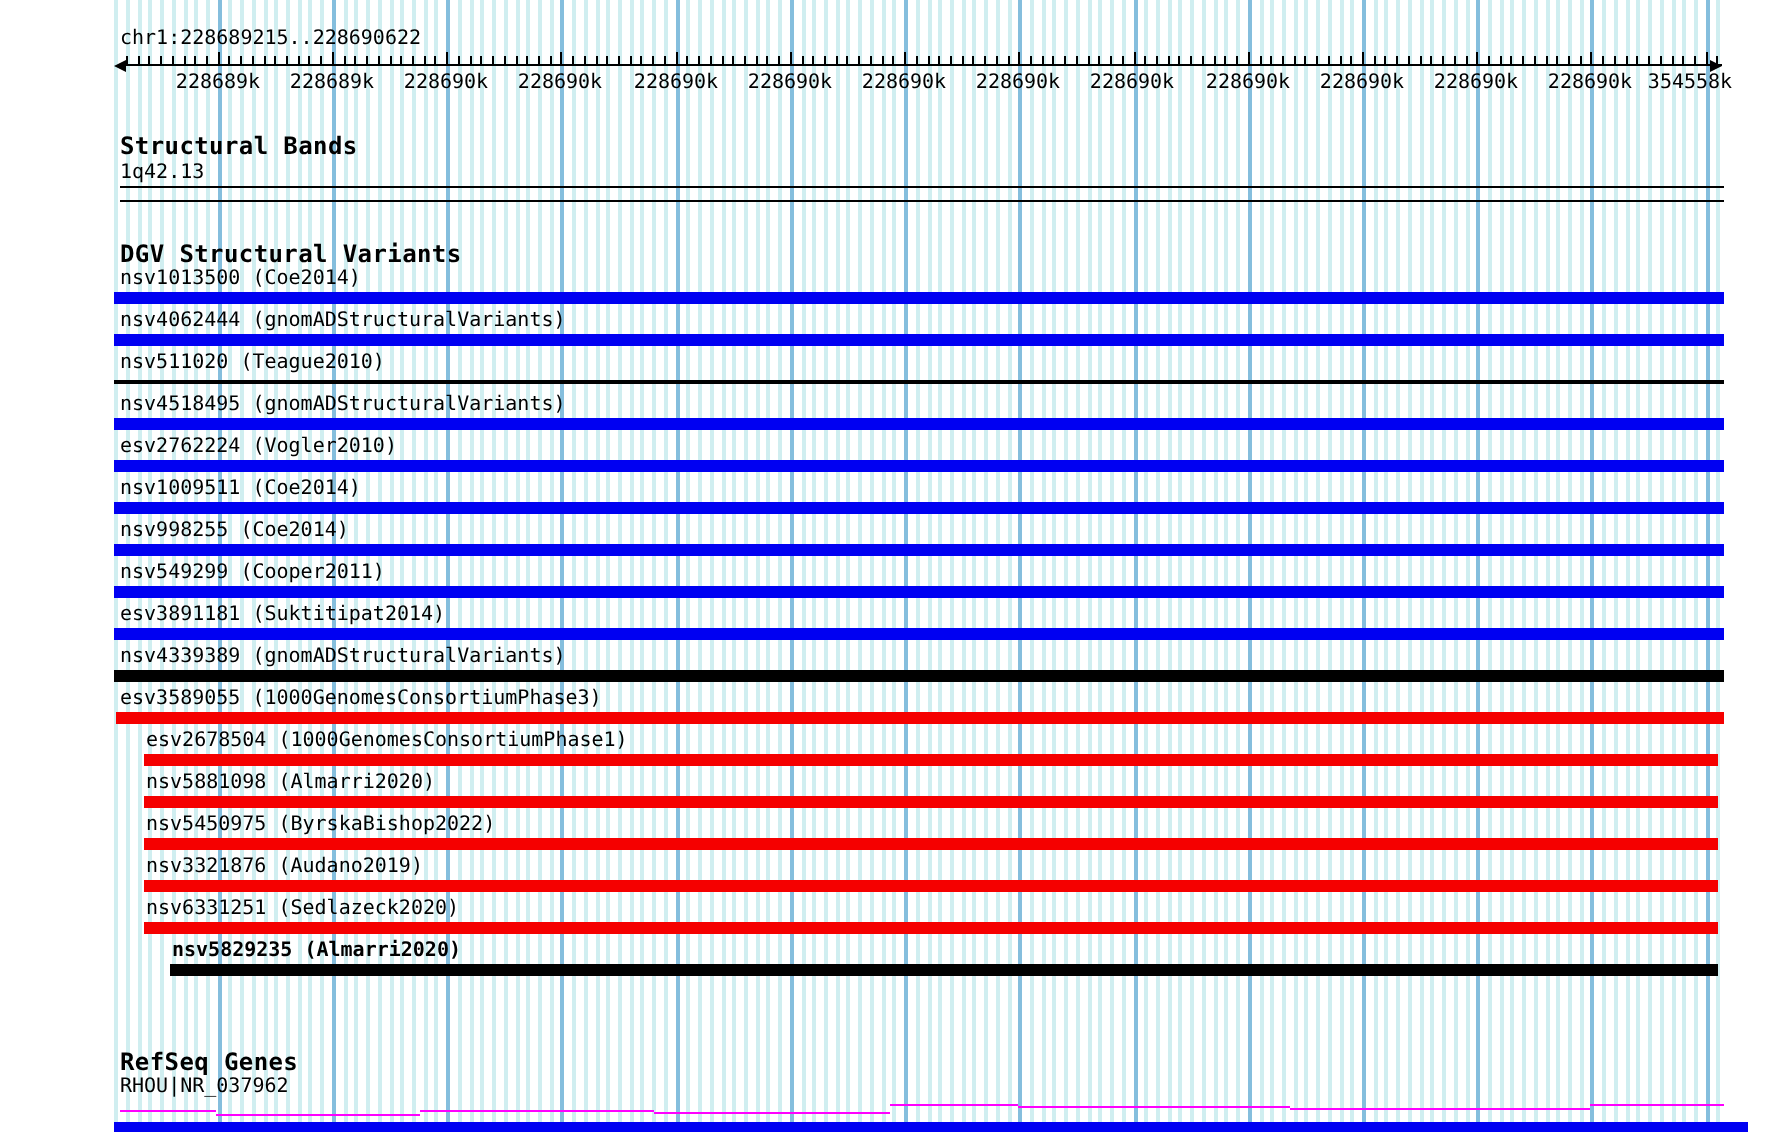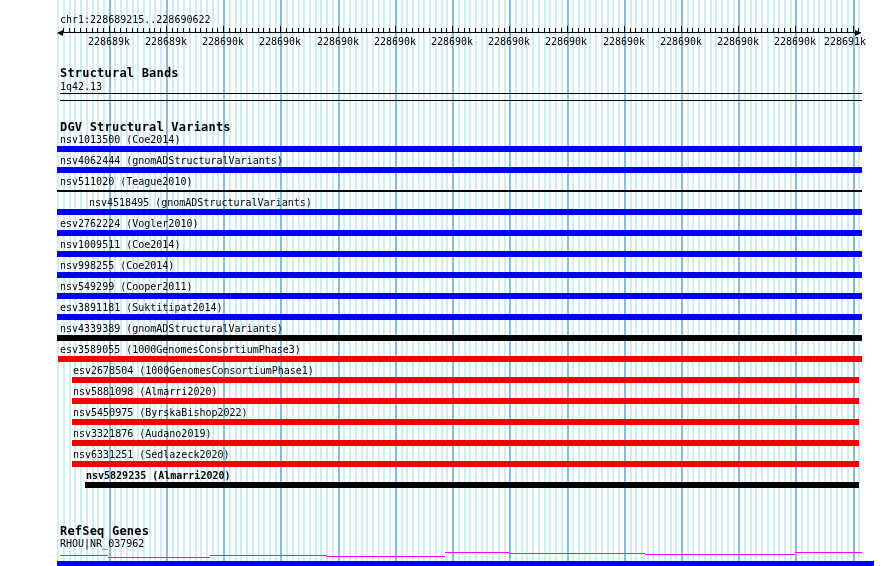--- a/index.html
+++ b/index.html
@@ -337,40 +337,40 @@
         <div class="ruler-label" style="left: 280px;">228690k</div>
         <div class="ruler-label" style="left: 338px;">228690k</div>
         <div class="ruler-label" style="left: 395px;">228690k</div>
         <div class="ruler-label" style="left: 452px;">228690k</div>
         <div class="ruler-label" style="left: 509px;">228690k</div>
         <div class="ruler-label" style="left: 566px;">228690k</div>
         <div class="ruler-label" style="left: 624px;">228690k</div>
         <div class="ruler-label" style="left: 681px;">228690k</div>
         <div class="ruler-label" style="left: 738px;">228690k</div>
         <div class="ruler-label" style="left: 795px;">228690k</div>
-        <div class="ruler-label" style="left: 845px;">228691k</div>
+        <div class="ruler-label" style="left: 845px;">354558k</div>
       </div>
   </div>
 
   <div>
     <div id="cyto-header" class="hdr">Structural Bands</div>
     <div id="cyto-band-label" class="txt">1q42.13</div>
     <div id="cyto-box"></div>
   </div>
 
   <div>
     <div id="dgv-header" class="hdr">DGV Structural Variants</div>
     <div id="variant-layer">
         <div class="variant-label" style="left: 60px; top: 134px;">nsv1013500 (Coe2014)</div>
         <div class="variant-bar" style="left: 57px; width: 805px; top: 146px; background: rgb(0, 0, 242);"></div>
         <div class="variant-label" style="left: 60px; top: 155px;">nsv4062444 (gnomADStructuralVariants)</div>
         <div class="variant-bar" style="left: 57px; width: 805px; top: 167px; background: rgb(0, 0, 242);"></div>
         <div class="variant-label" style="left: 60px; top: 176px;">nsv511020 (Teague2010)</div>
         <div class="variant-bar line" style="left: 57px; width: 805px; top: 190px; background: rgb(0, 0, 0);"></div>
-        <div class="variant-label" style="left: 60px; top: 197px; padding-left: 29px;">nsv4518495 (gnomADStructuralVariants)</div>
+        <div class="variant-label" style="left: 60px; top: 197px;">nsv4518495 (gnomADStructuralVariants)</div>
         <div class="variant-bar" style="left: 57px; width: 805px; top: 209px; background: rgb(0, 0, 242);"></div>
         <div class="variant-label" style="left: 60px; top: 218px;">esv2762224 (Vogler2010)</div>
         <div class="variant-bar" style="left: 57px; width: 805px; top: 230px; background: rgb(0, 0, 242);"></div>
         <div class="variant-label" style="left: 60px; top: 239px;">nsv1009511 (Coe2014)</div>
         <div class="variant-bar" style="left: 57px; width: 805px; top: 251px; background: rgb(0, 0, 242);"></div>
         <div class="variant-label" style="left: 60px; top: 260px;">nsv998255 (Coe2014)</div>
         <div class="variant-bar" style="left: 57px; width: 805px; top: 272px; background: rgb(0, 0, 242);"></div>
         <div class="variant-label" style="left: 60px; top: 281px;">nsv549299 (Cooper2011)</div>
         <div class="variant-bar" style="left: 57px; width: 805px; top: 293px; background: rgb(0, 0, 242);"></div>
         <div class="variant-label" style="left: 60px; top: 302px;">esv3891181 (Suktitipat2014)</div>

